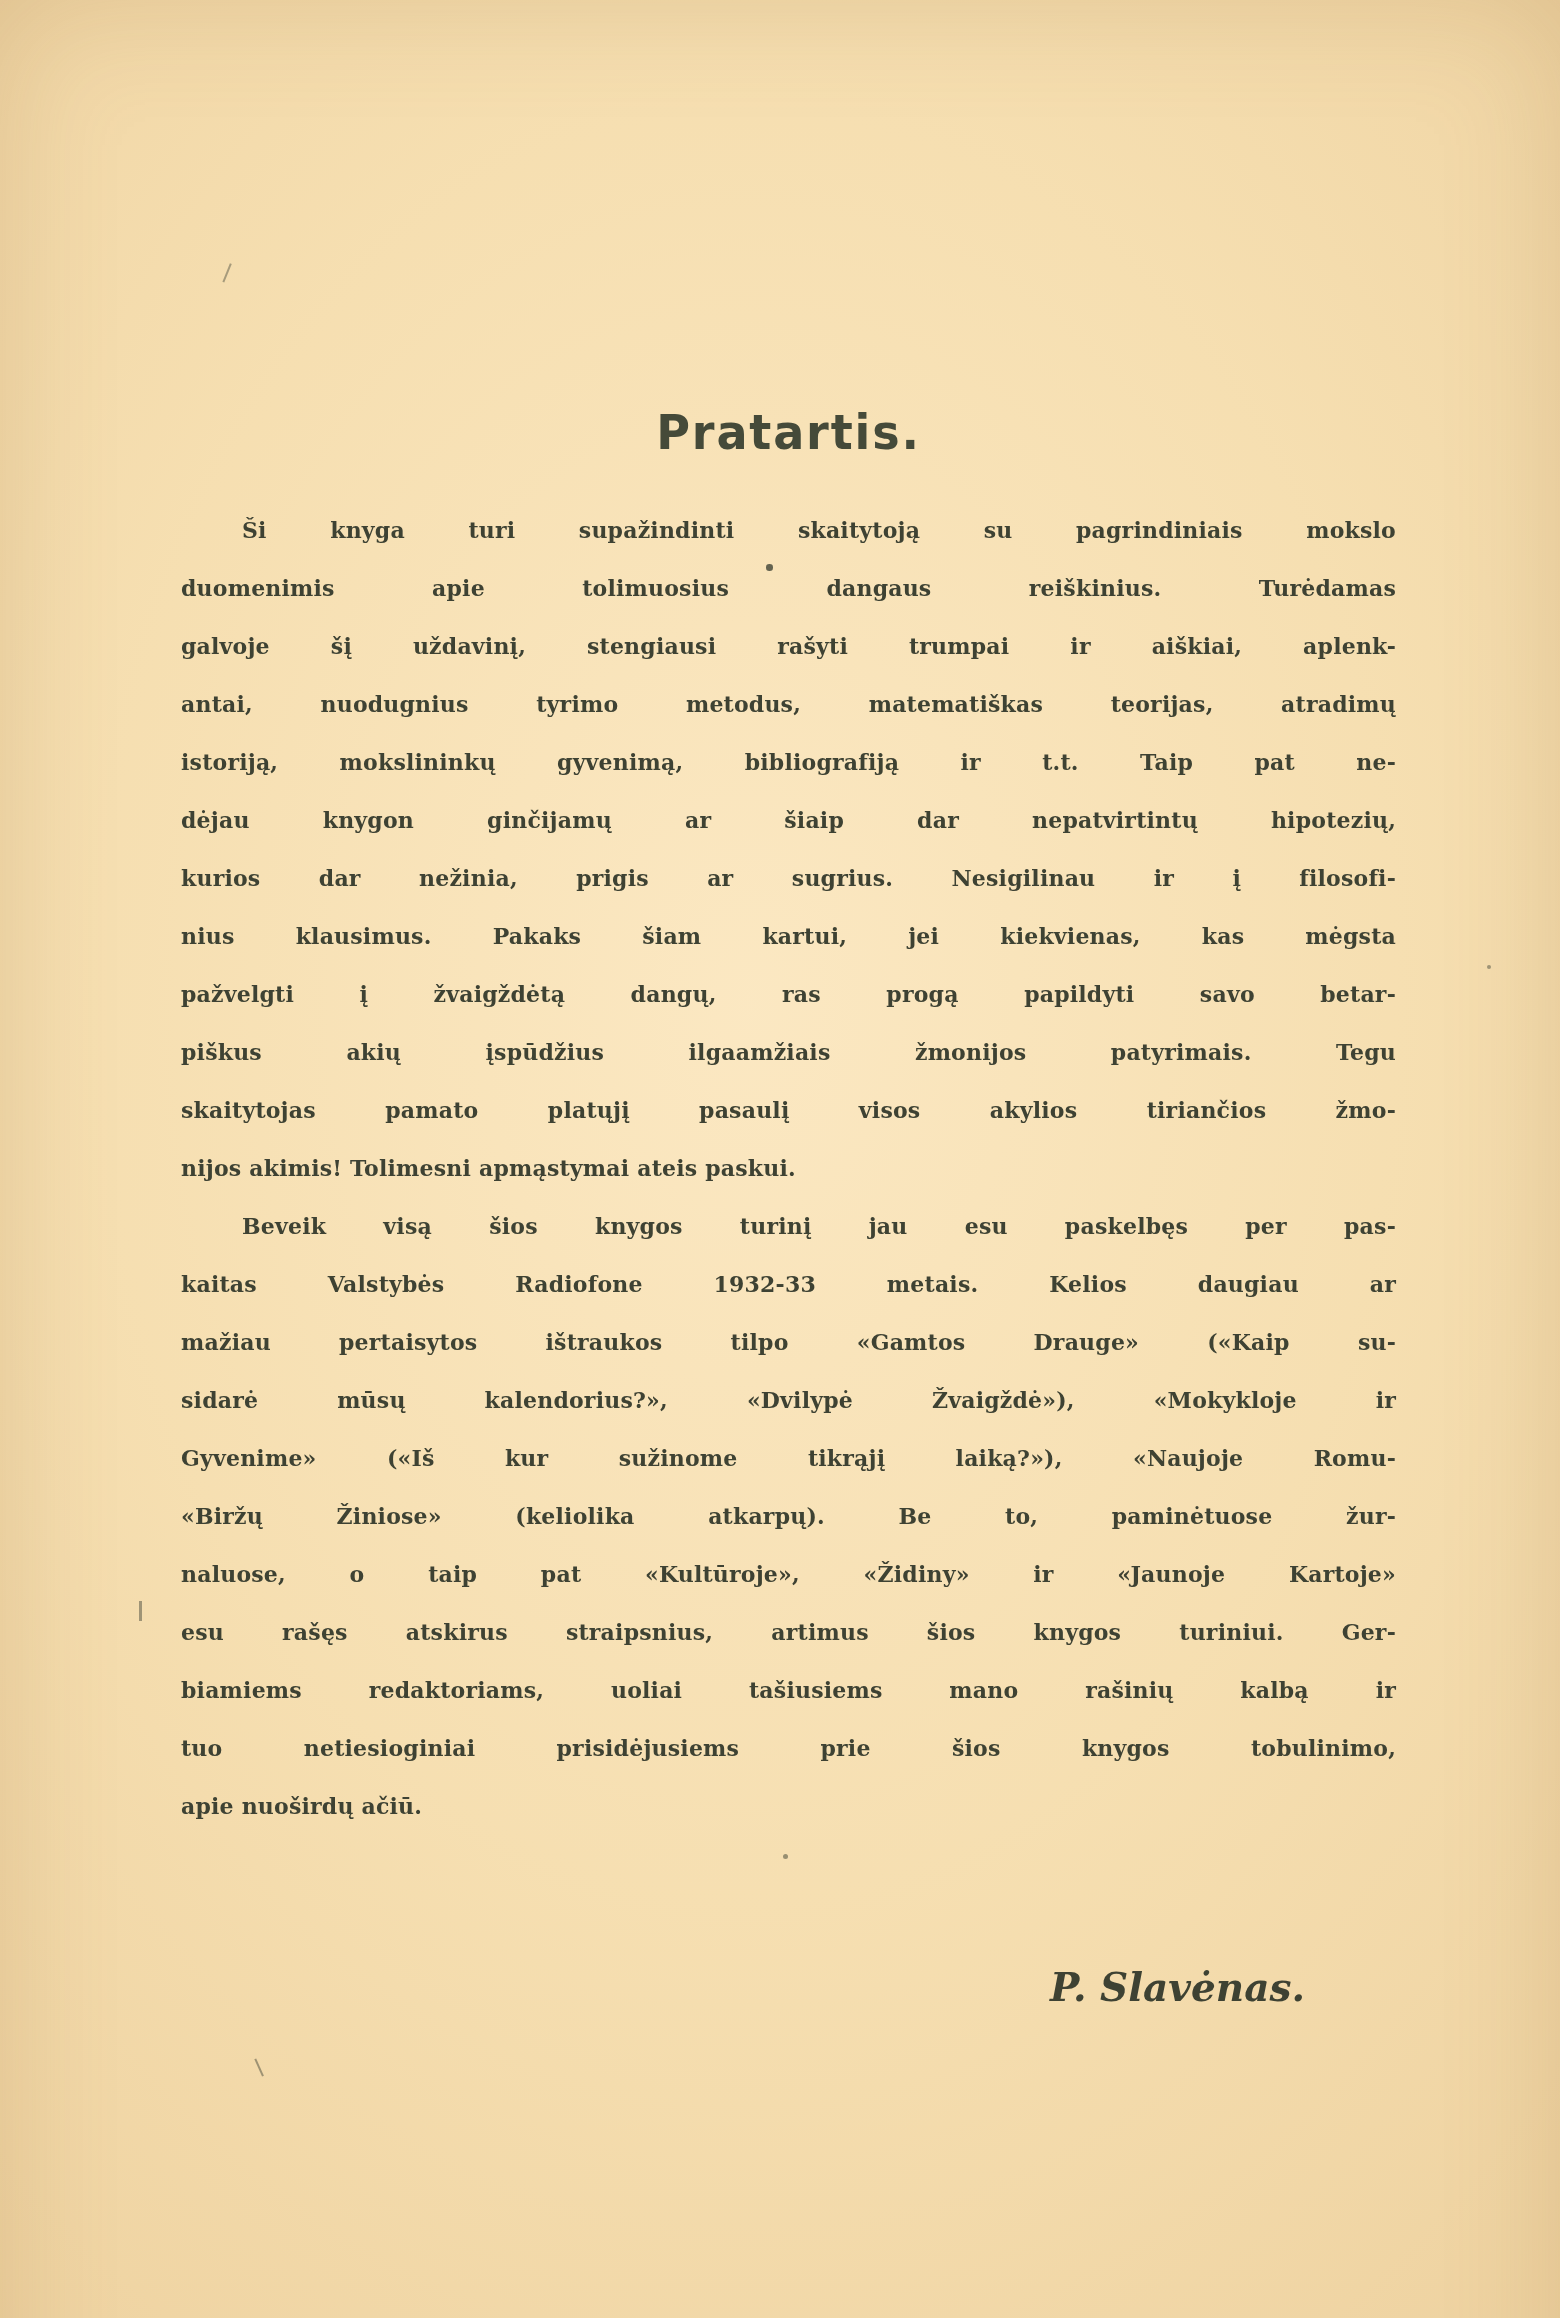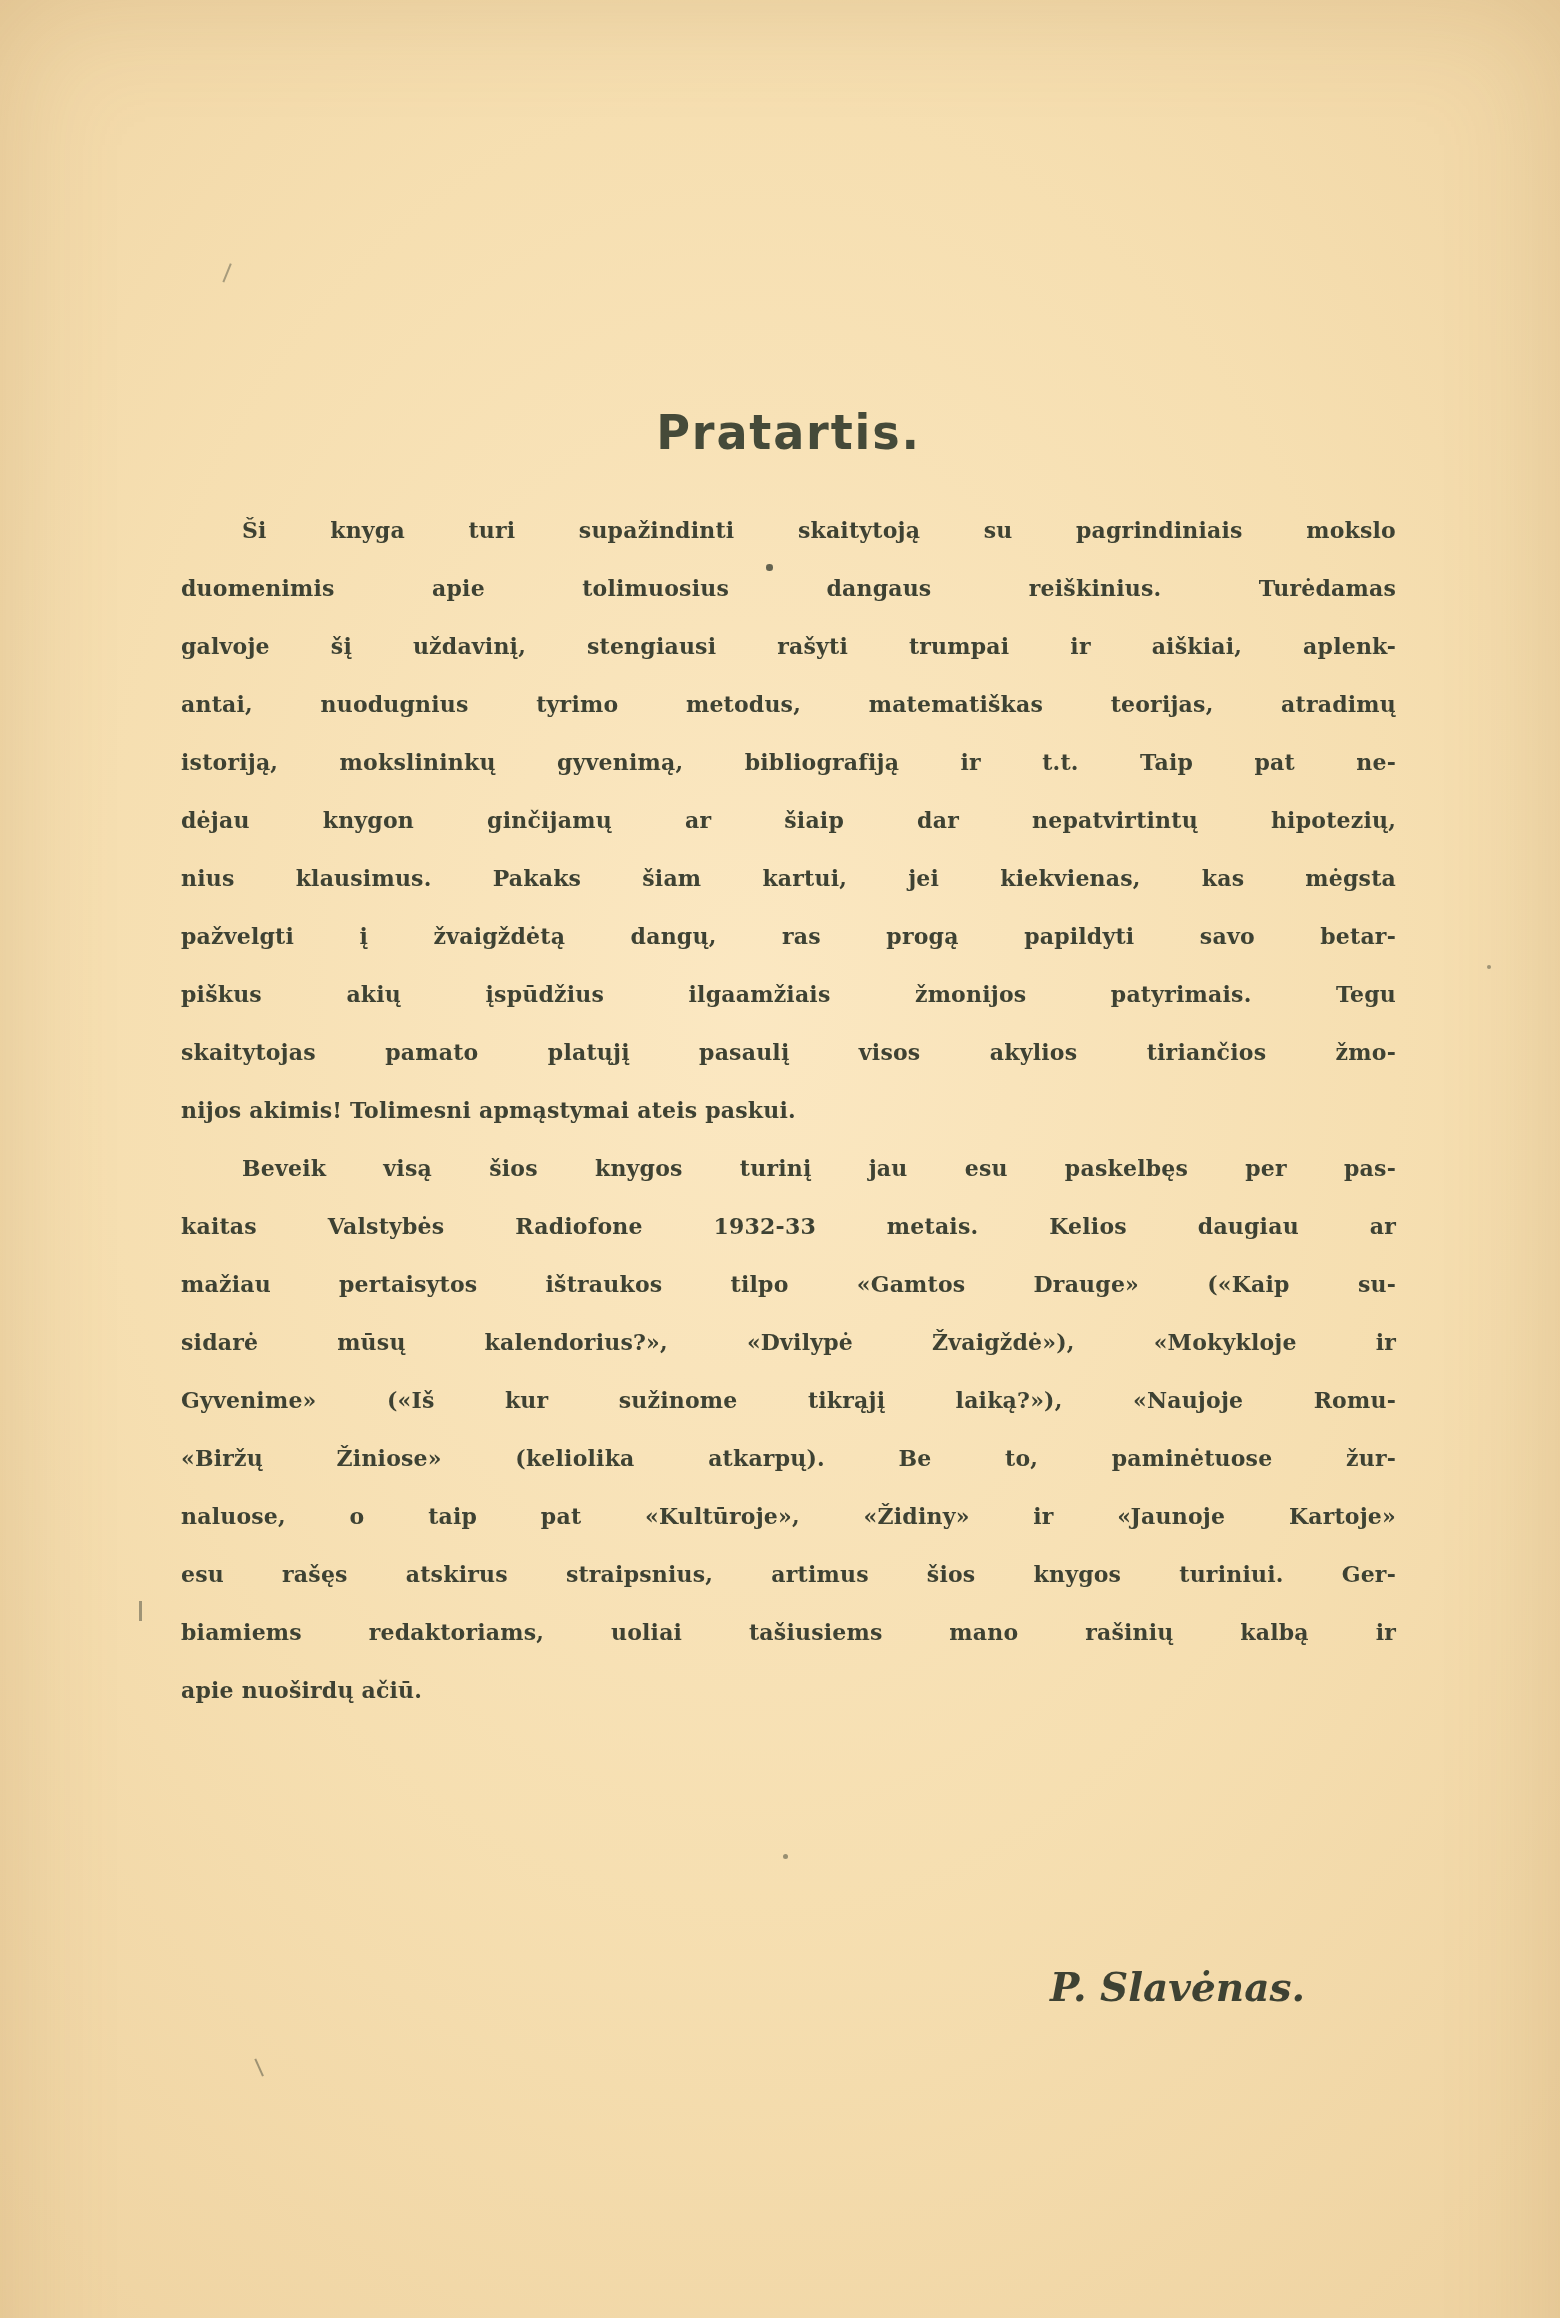--- a/index.html
+++ b/index.html
@@ -90,37 +90,39 @@
 
   <div class="body-text">
 
     <div class="para">
       <div class="line indent">Ši knyga turi supažindinti skaitytoją su pagrindiniais mokslo</div>
       <div class="line">duomenimis apie tolimuosius dangaus reiškinius. Turėdamas</div>
       <div class="line">galvoje šį uždavinį, stengiausi rašyti trumpai ir aiškiai, aplenk-</div>
       <div class="line">antai, nuodugnius tyrimo metodus, matematiškas teorijas, atradimų</div>
       <div class="line">istoriją, mokslininkų gyvenimą, bibliografiją ir t.t. Taip pat ne-</div>
       <div class="line">dėjau knygon ginčijamų ar šiaip dar nepatvirtintų hipotezių,</div>
+      <div class="line">kurios dar nežinia, prigis ar sugrius. Nesigilinau ir į filosofi-</div>
       <div class="line">nius klausimus. Pakaks šiam kartui, jei kiekvienas, kas mėgsta</div>
       <div class="line">pažvelgti į žvaigždėtą dangų, ras progą papildyti savo betar-</div>
       <div class="line">piškus akių įspūdžius ilgaamžiais žmonijos patyrimais. Tegu</div>
       <div class="line">skaitytojas pamato platųjį pasaulį visos akylios tiriančios žmo-</div>
       <div class="line last">nijos akimis! Tolimesni apmąstymai ateis paskui.</div>
     </div>
 
     <div class="para">
       <div class="line indent">Beveik visą šios knygos turinį jau esu paskelbęs per pas-</div>
       <div class="line">kaitas Valstybės Radiofone 1932-33 metais. Kelios daugiau ar</div>
       <div class="line">mažiau pertaisytos ištraukos tilpo «Gamtos Drauge» («Kaip su-</div>
       <div class="line">sidarė mūsų kalendorius?», «Dvilypė Žvaigždė»), «Mokykloje ir</div>
       <div class="line">Gyvenime» («Iš kur sužinome tikrąjį laiką?»), «Naujoje Romu-</div>
       <div class="line">«Biržų Žiniose» (keliolika atkarpų). Be to, paminėtuose žur-</div>
       <div class="line">naluose, o taip pat «Kultūroje», «Židiny» ir «Jaunoje Kartoje»</div>
       <div class="line">esu rašęs atskirus straipsnius, artimus šios knygos turiniui. Ger-</div>
       <div class="line">biamiems redaktoriams, uoliai tašiusiems mano rašinių kalbą ir</div>
+      <div class="line">tuo netiesioginiai prisidėjusiems prie šios knygos tobulinimo,</div>
       <div class="line last">apie nuoširdų ačiū.</div>
     </div>
 
   </div>
 
   <div class="signature">P. Slavėnas.</div>
 
   <div class="speck round" style="left:766px; top:564px; width:6.5px; height:6.5px; opacity:.85;"></div>
   <div class="speck round" style="left:783px; top:1854px; width:5.1px; height:5.1px; opacity:.55;"></div>
   <div class="speck" style="left:226px;  top:263px;  width:2.3px;  height:20.4px; transform:rotate(22deg);  opacity:.45;"></div>

